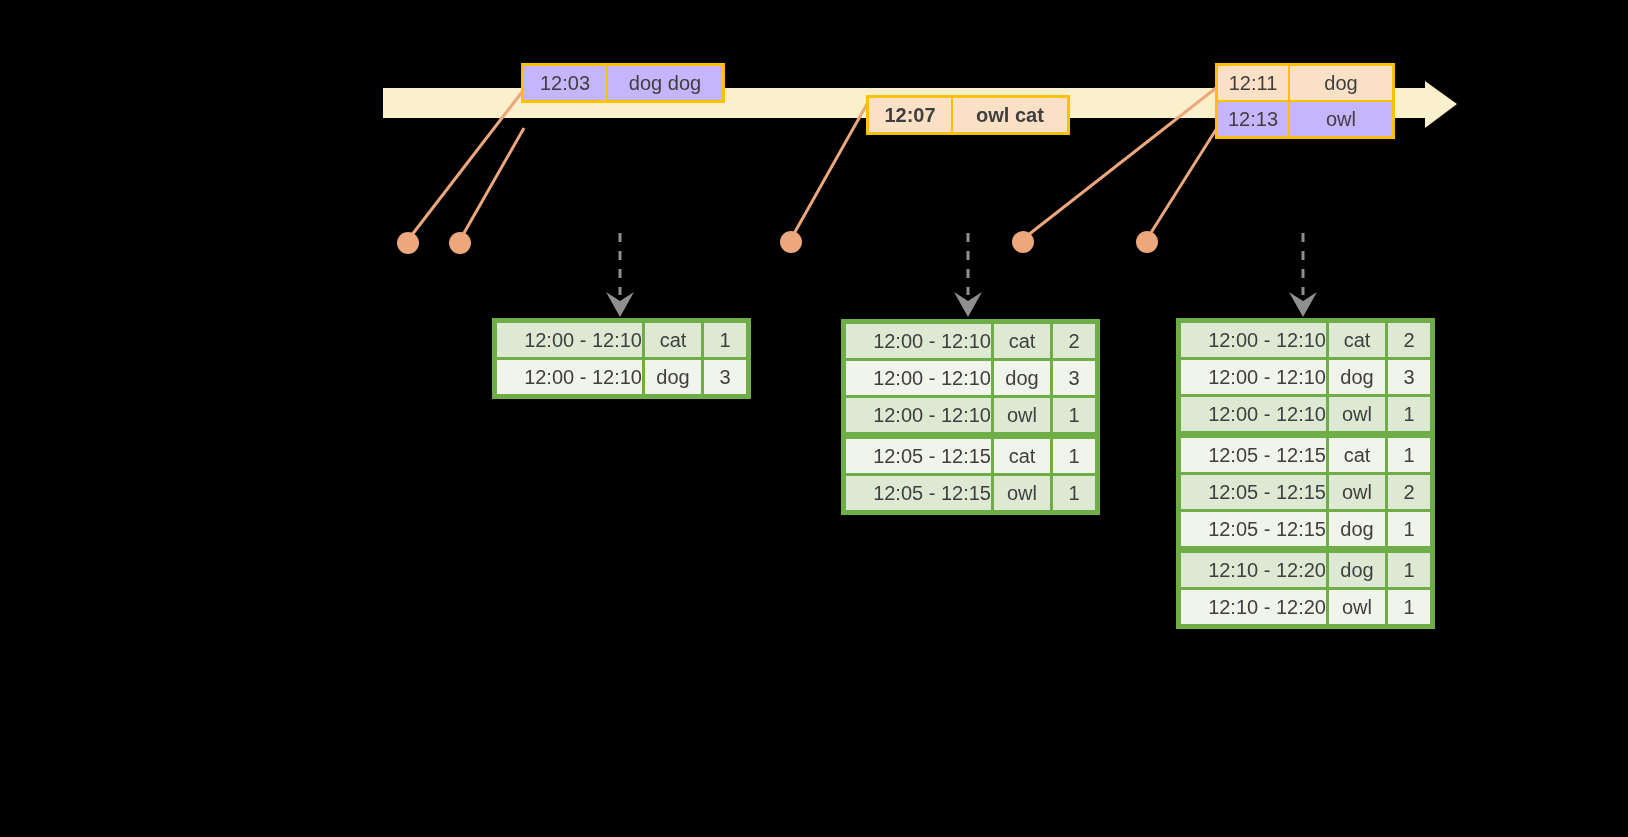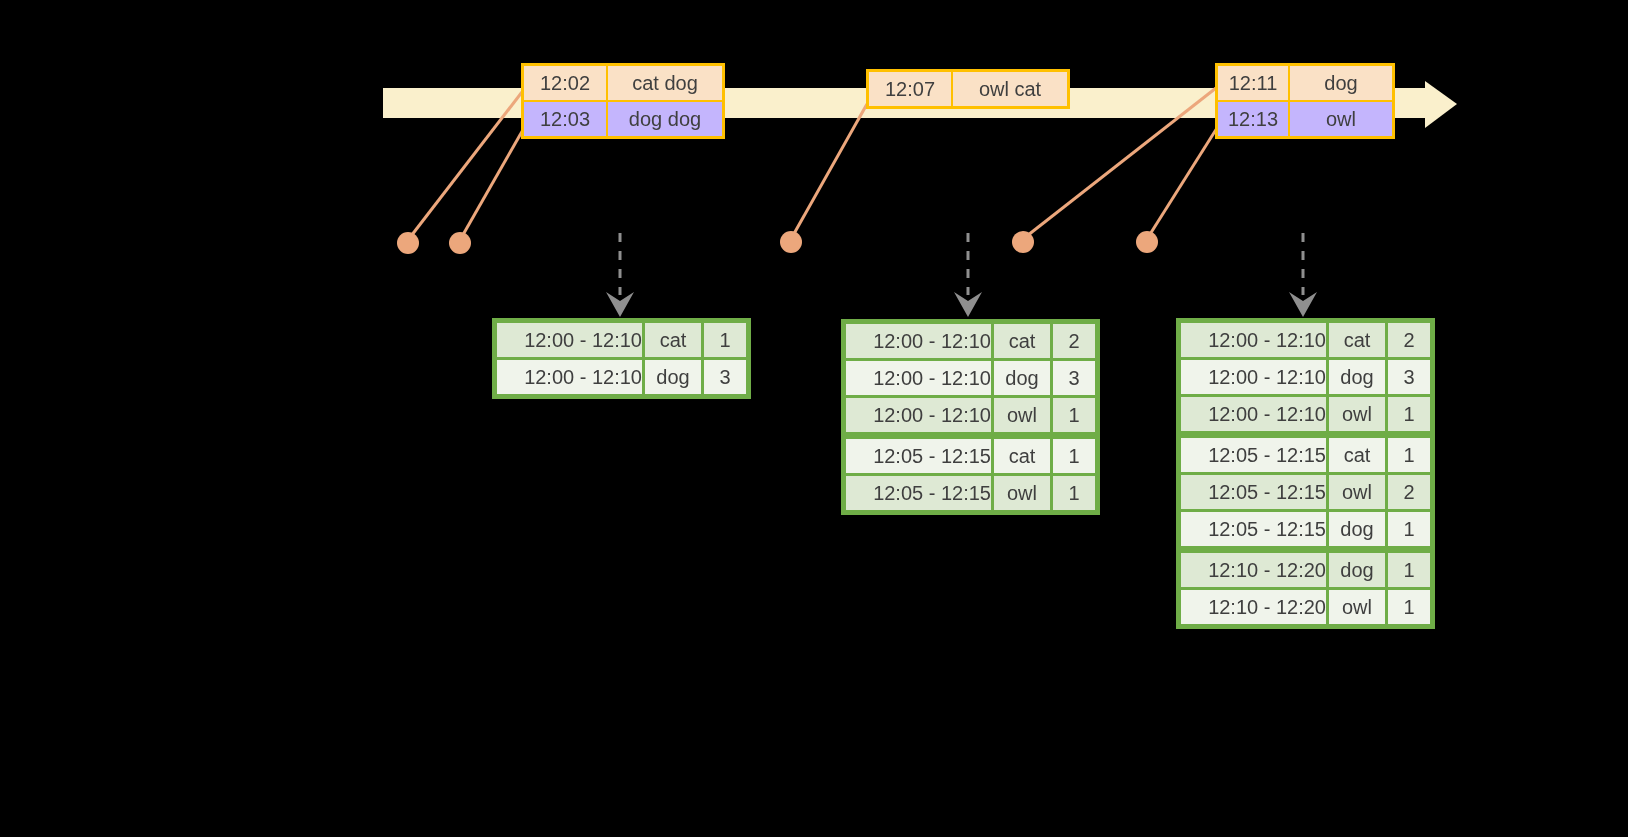--- a/index.html
+++ b/index.html
@@ -41,21 +41,21 @@
   .result-table { border: 5px solid #6FAD47; }
   .result-table td { border: 3px solid #6FAD47; height: 34px; }
   .result-table td.c-window { width: 145px; text-align: right; }
   .result-table td.c-word   { width: 56px; }
   .result-table td.c-count  { width: 42px; }
   .result-table tr.r-dark  td { background: #DEE9D4; }
   .result-table tr.r-light td { background: #F0F4EB; }
   .result-table tr.group-start td { border-top-width: 7px; }
   
   #event-table-1 { left: 521px;  top: 63px; }
-  #event-table-2 { left: 866px;  top: 69px; }
+  #event-table-2 { left: 866px;  top: 95px; font-weight: bold; }
   #event-table-3 { left: 1215px; top: 63px; }
   #result-table-1 { left: 492px;  top: 318px; }
   #result-table-2 { left: 841px;  top: 319px; }
   #result-table-3 { left: 1176px; top: 318px; }
 </style>
 </head>
 <body>
 
 <div id="canvas">
 
@@ -85,24 +85,20 @@
       <polygon points="954,292 968,301 982,292 968,317" fill="#8F8F8F"></polygon>
     </g>
     <g>
       <line x1="1303" y1="233" x2="1303" y2="295" stroke="#8F8F8F" stroke-width="3" stroke-dasharray="9 9"></line>
       <polygon points="1289,292 1303,301 1317,292 1303,317" fill="#8F8F8F"></polygon>
     </g>
   </svg>
 
   <table id="event-table-1" class="event-table">
     <tbody>
-        <tr class="r-dark">
-      <td class="c-time">12:02</td>
-      <td class="c-words">cat dog</td>
-    </tr>
     <tr class="r-light">
       <td class="c-time">12:03</td>
       <td class="c-words">dog dog</td>
     </tr>
   </tbody>
     </table>
 
   <table id="event-table-2" class="event-table">
     <tbody>
         <tr class="r-dark">

